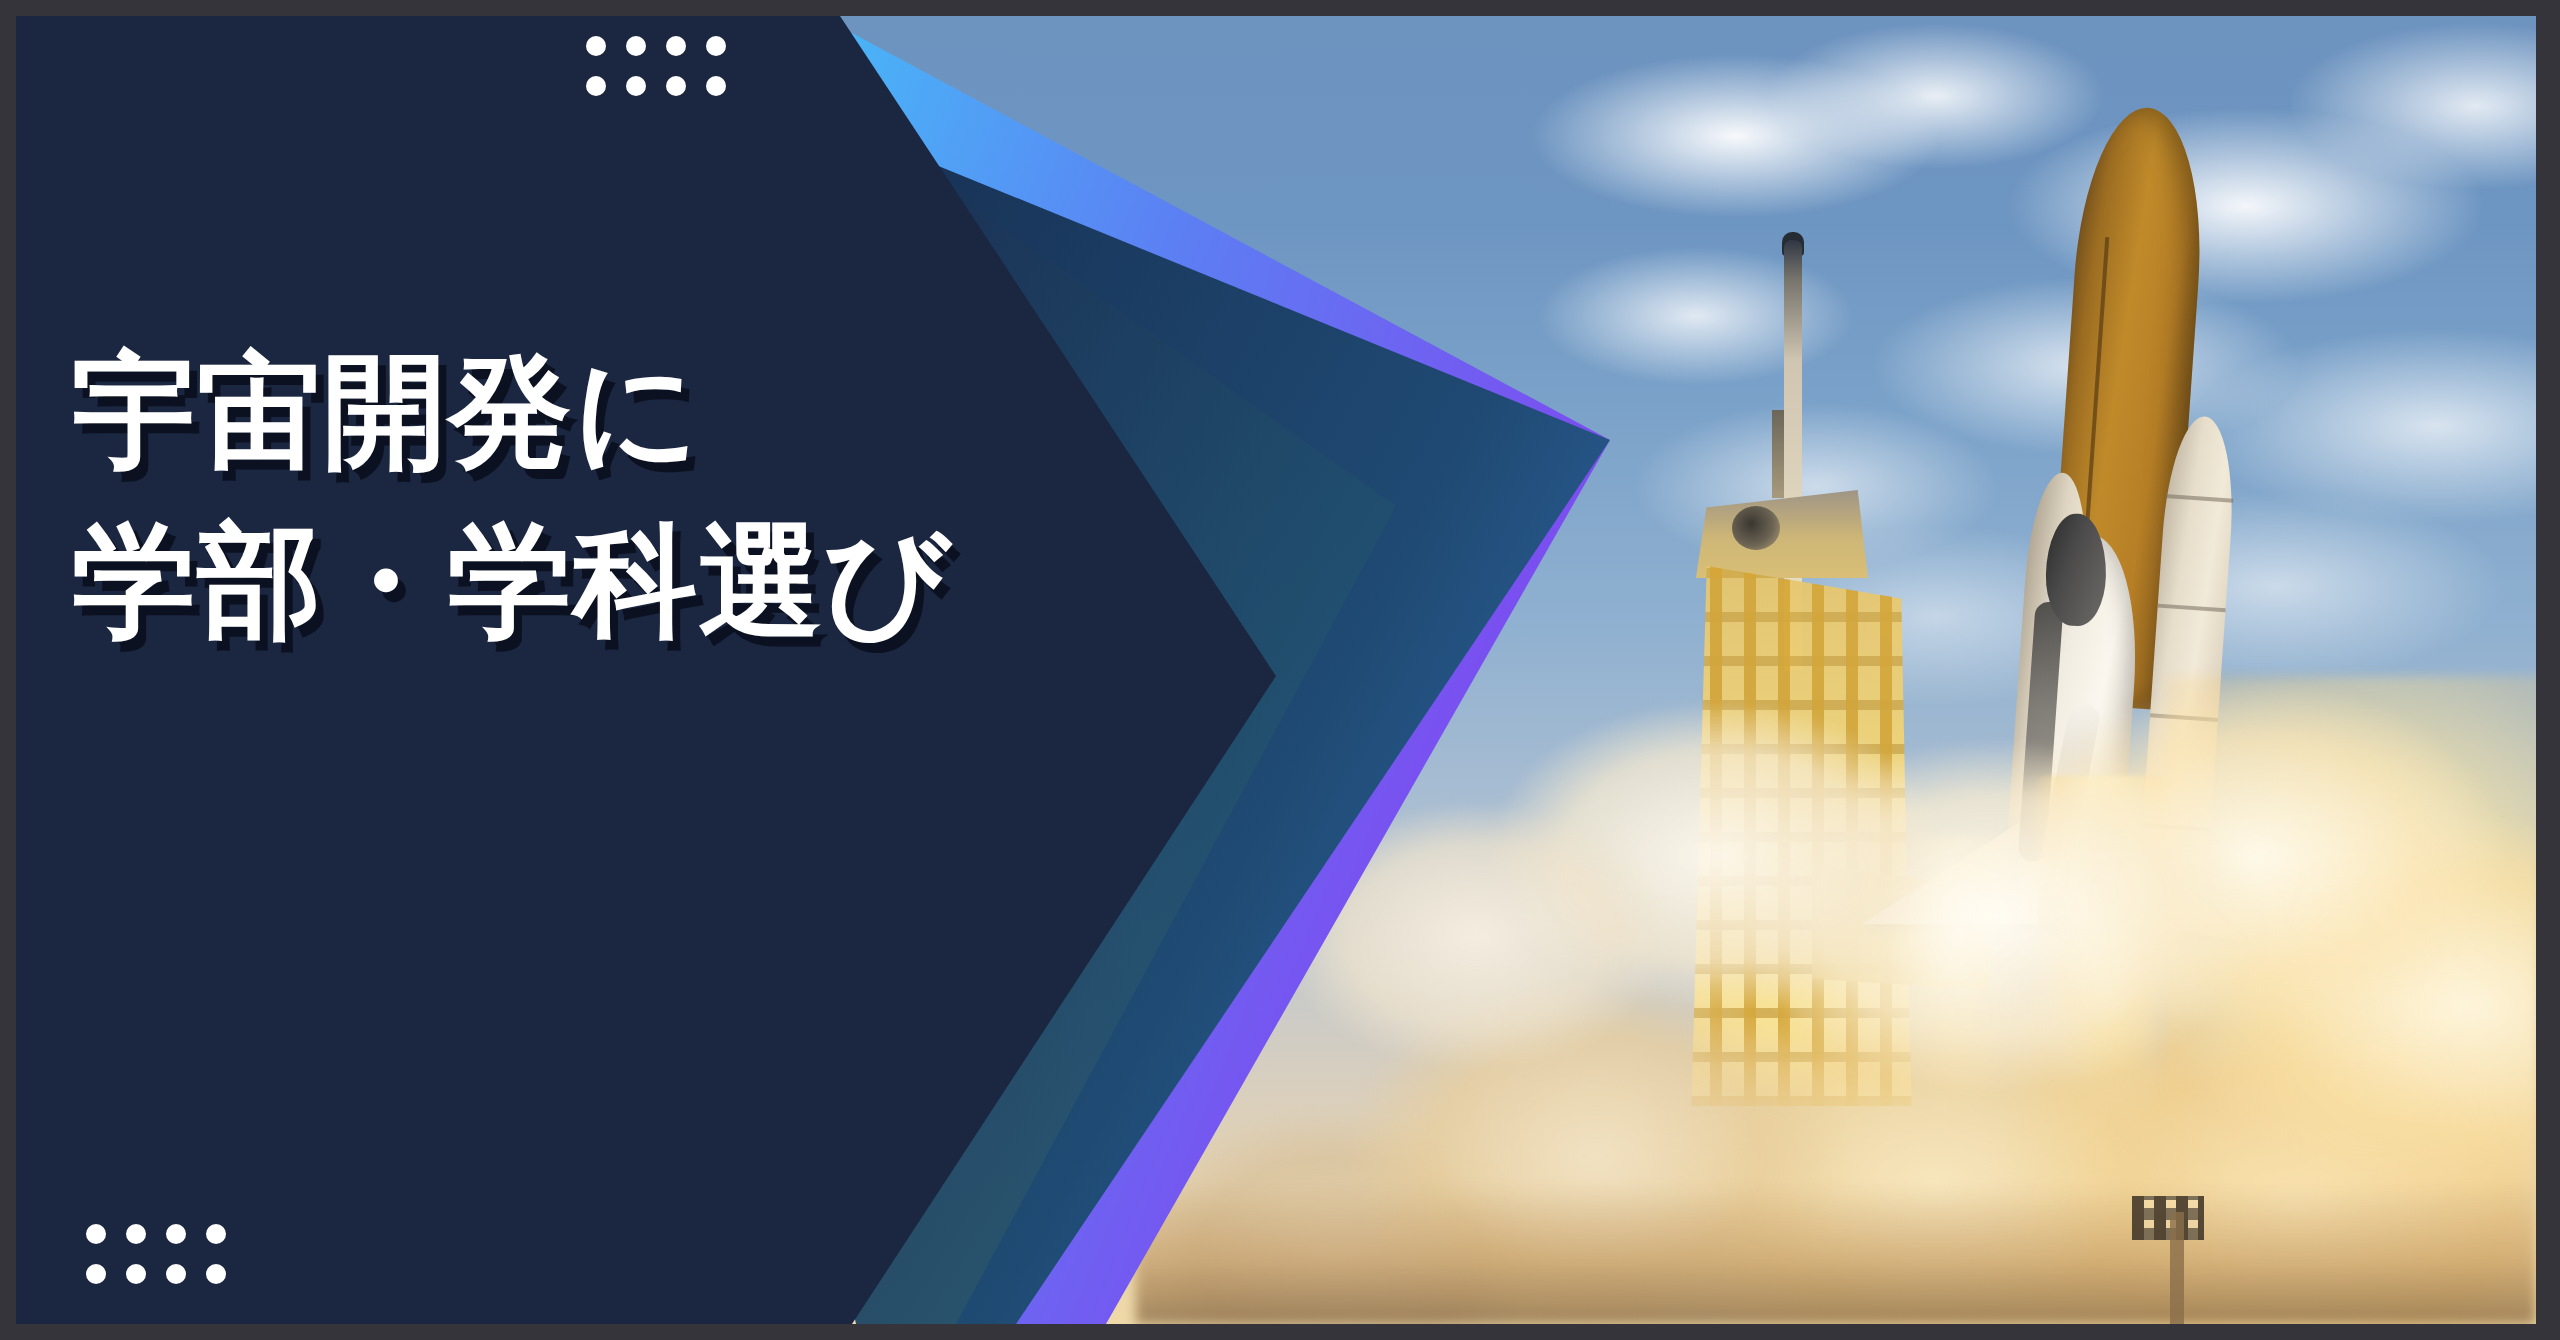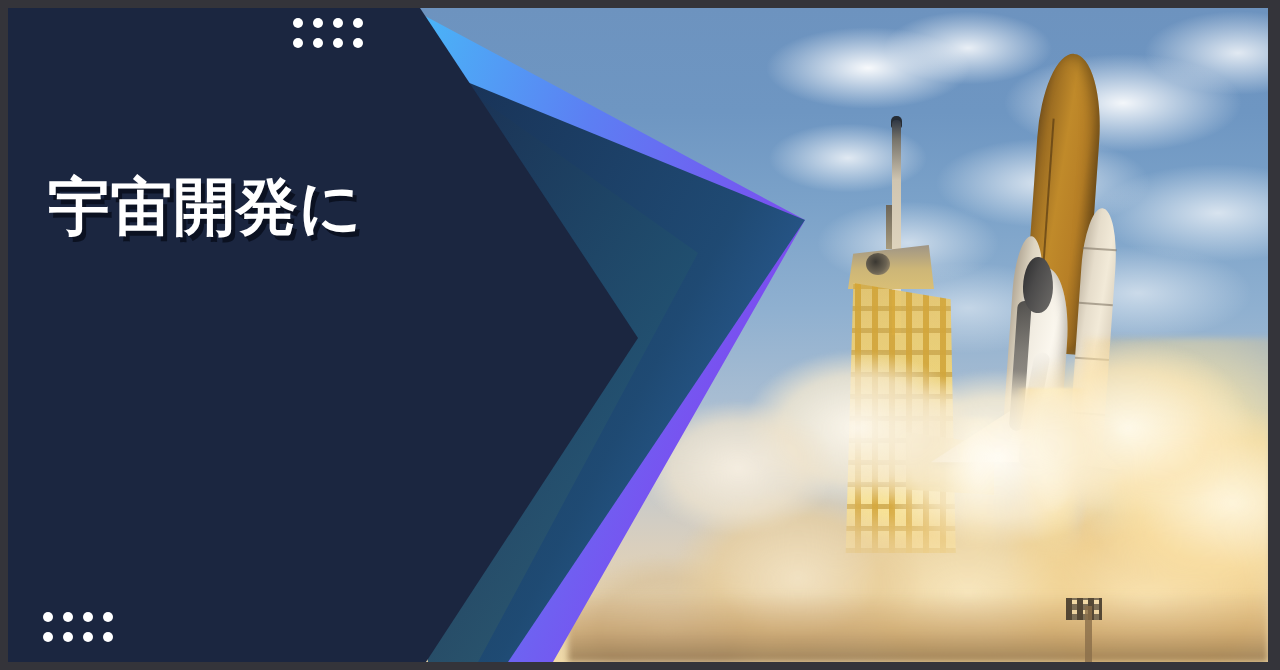--- a/index.html
+++ b/index.html
@@ -410,21 +410,21 @@
     border-radius: 50%;
     background: #ffffff;
     display: block;
   }
   .dot-grid.top { left: 293px; top: 18px; }
   .dot-grid.bottom { left: 43px; top: 612px; }
 
   
   .headline {
     position: absolute;
-    left: 48px;
+    left: 36px;
     top: 122px;
     width: 560px;
     color: #ffffff;
     font-size: 62px;
     font-weight: 700;
     line-height: 1.38;
     letter-spacing: .01em;
     text-shadow: 4px 5px 0 rgba(7,12,24,.78);
     white-space: nowrap;
   }
@@ -511,16 +511,17 @@
     <span></span>
     <span></span>
     <span></span>
     <span></span>
     <span></span>
     <span></span>
   </div>
 
   <h1 class="headline">
     <span class="line">宇宙開発に</span>
+    <span class="line">学部・学科選び</span>
   </h1>
 
   <div class="frame"></div>
 </div>
 
 </body></html>

